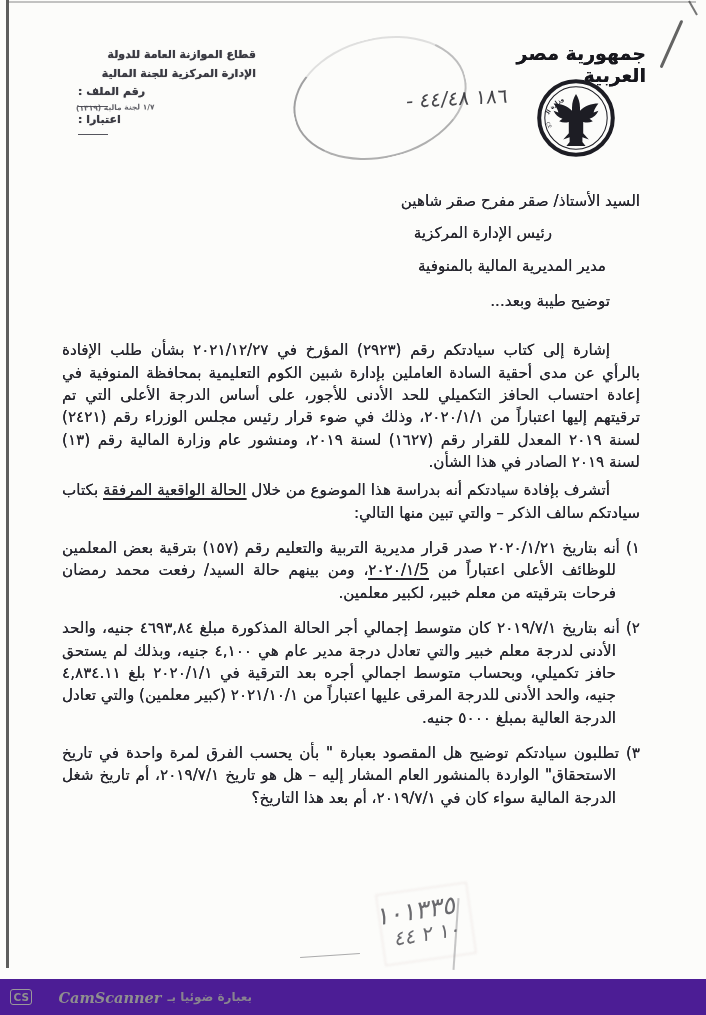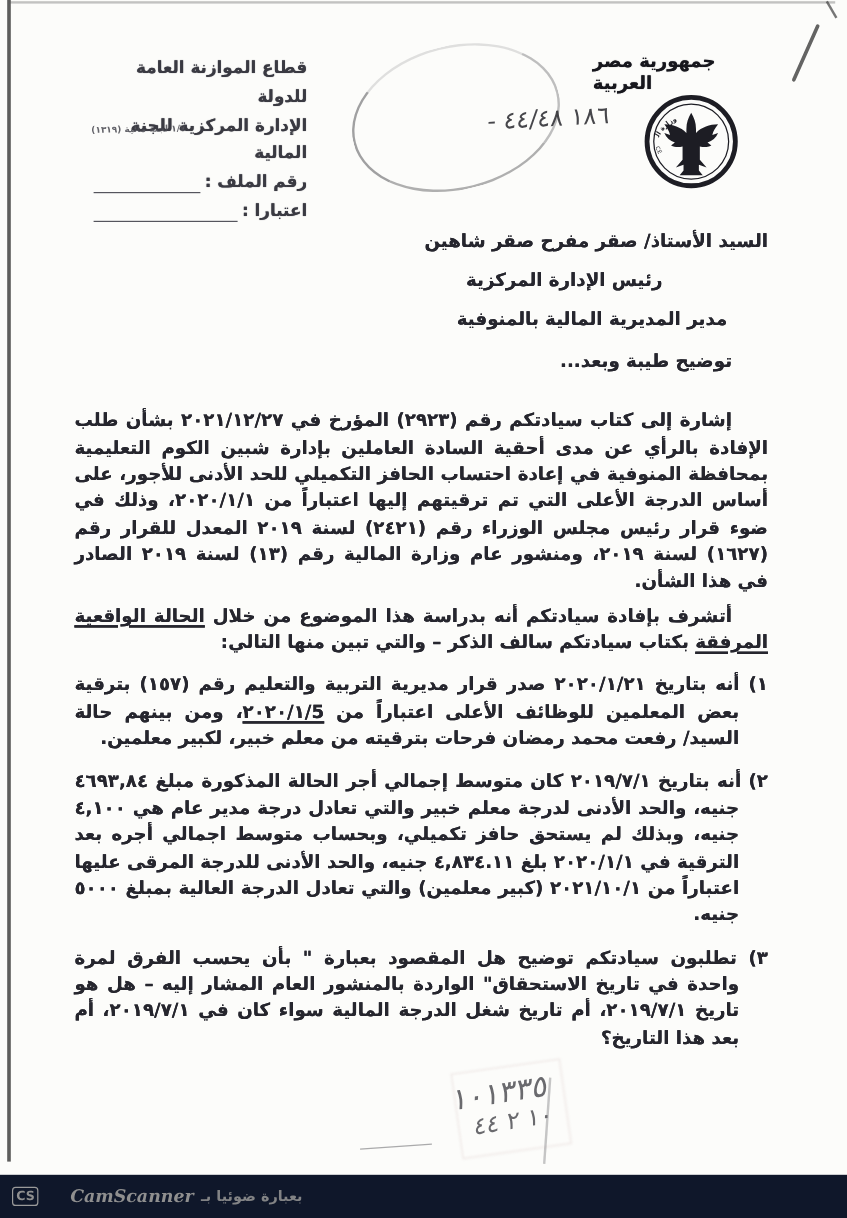--- a/index.html
+++ b/index.html
@@ -5,51 +5,51 @@
   html,body{margin:0;padding:0;}
   body{width:706px;height:1015px;background:#e9e9e7;font-family:"DejaVu Sans",sans-serif;}
   .page{position:relative;width:706px;height:1015px;background:#fcfcfa;overflow:hidden;direction:rtl;color:#26262e;}
   
   .edge-left{position:absolute;left:6px;top:0;width:3px;height:968px;background:#2f2f2f;opacity:.78;}
   .edge-top{position:absolute;left:8px;top:1px;width:688px;height:1.5px;background:#555;opacity:.35;}
   .corner-mark{position:absolute;right:34px;top:18px;width:2.5px;height:52px;background:#3d3d3d;transform:rotate(24deg);opacity:.8;border-radius:2px;}
   .corner-tick{position:absolute;right:12px;top:0;width:2px;height:16px;background:#3d3d3d;transform:rotate(-30deg);opacity:.7;}
 
   
-  .republic{position:absolute;top:42px;right:60px;width:152px;text-align:left;font-size:15px;font-weight:bold;color:#17171d;letter-spacing:-.5px;text-shadow:0 0 .6px #17171d;}
+  .republic{position:absolute;top:42px;right:60px;width:152px;text-align:right;font-size:19px;font-weight:bold;color:#17171d;letter-spacing:-.5px;text-shadow:0 0 .6px #17171d;}
   .seal{position:absolute;top:76px;right:90px;width:80px;height:84px;}
-  .dept{position:absolute;top:46px;left:78px;width:178px;font-size:14px;font-weight:bold;color:#3a3a42;line-height:1.7;text-shadow:0 0 .7px #4a4a52;filter:blur(.2px);text-align:right;}
-  .dept .row{display:flex;align-items:flex-end;gap:4px;white-space:nowrap;}
+  .dept{position:absolute;top:46px;left:78px;width:178px;font-size:11px;font-weight:bold;color:#3a3a42;line-height:1.7;text-shadow:0 0 .7px #4a4a52;filter:blur(.2px);text-align:right;}
+  .dept .row{display:flex;align-items:flex-end;gap:4px;white-space:nowrap;flex-direction:column;}
   .dept .fill{flex:1;border-bottom:1.5px solid #55555d;margin-bottom:4px;min-width:30px;}
   .file-note{position:absolute;top:103px;left:76px;font-size:7.5px;font-weight:bold;color:#4a4a52;transform:rotate(-1deg);opacity:.85;}
   .oval-stamp{position:absolute;left:292px;top:38px;width:172px;height:116px;border:2px solid;border-color:rgba(50,50,55,.14) rgba(50,50,55,.30) rgba(50,50,55,.38) rgba(50,50,55,.45);border-radius:50%;transform:rotate(-14deg);}
   .hand-fileno{position:absolute;left:338px;top:88px;width:170px;direction:rtl;font-size:20px;font-weight:400;color:#2e2e33;transform:rotate(-3deg) skewX(-6deg);letter-spacing:3px;opacity:.88;white-space:nowrap;}
 
   
-  .letter{position:absolute;top:190px;right:66px;left:62px;font-size:15.2px;font-weight:bold;line-height:1.47;text-shadow:0 0 .5px #26262e;}
+  .letter{position:absolute;top:190px;right:66px;left:62px;font-size:15.2px;font-weight:normal;line-height:1.47;text-shadow:0 0 .5px #26262e;}
   .addr1{margin:0;}
   .addr2{margin:10px 88px 0 0;}
   .addr3{margin:10px 34px 0 0;}
   .salute{margin:13px 30px 0 0;}
   .para{margin:0;text-align:justify;text-indent:30px;}
   .p-intro{margin-top:27px;}
   .p-study{margin-top:6px;}
   .item{margin:13px 0 0 0;text-align:justify;padding-right:24px;text-indent:-24px;}
   .u{text-decoration:underline;text-underline-offset:3px;text-decoration-thickness:1.5px;}
 
   
   .bottom-stamp{position:absolute;left:262px;top:905px;width:200px;height:80px;transform:rotate(-9deg);color:#6a6a6e;}
   .bs1{font-size:25px;letter-spacing:4px;transform:skewX(-12deg);white-space:nowrap;}
   .bs2{font-size:20px;letter-spacing:9px;margin:-2px 0 0 28px;transform:skewX(-10deg);white-space:nowrap;}
   .stamp-smudge{position:absolute;left:455px;top:898px;width:2px;height:72px;background:rgba(70,70,75,.3);transform:rotate(4deg);}
   .stamp-ghost{position:absolute;left:380px;top:888px;width:90px;height:70px;border:1px solid rgba(120,60,60,.12);transform:rotate(-8deg);filter:blur(1px);}
   .stamp-dash{position:absolute;left:300px;top:955px;width:60px;border-top:1.5px solid rgba(70,70,75,.45);transform:rotate(-4deg);}
 
   
-  .wm{position:absolute;left:0;right:0;bottom:0;height:36px;background:#0f172a;direction:ltr;display:flex;align-items:center;gap:6px;padding:0 10px;box-sizing:border-box;color:#8f8f8f;}
+  .wm{position:absolute;left:0;right:0;bottom:0;height:36px;background:#4c1d95;direction:ltr;display:flex;align-items:center;gap:6px;padding:0 10px;box-sizing:border-box;color:#8f8f8f;}
   .cs-box{border:1.5px solid #9a9a9a;border-radius:3px;font-size:10.5px;font-weight:bold;padding:0 2.5px;line-height:14px;color:#8f8f8f;}
   .cs-brand{font-family:"DejaVu Serif",serif;font-style:italic;font-weight:bold;font-size:14.5px;margin-left:20px;}
   .cs-ar{font-size:12px;font-weight:bold;opacity:.9;}
 </style>
 </head>
 <body>
 
 <div class="page">
 
   <div class="edge-left"></div>

